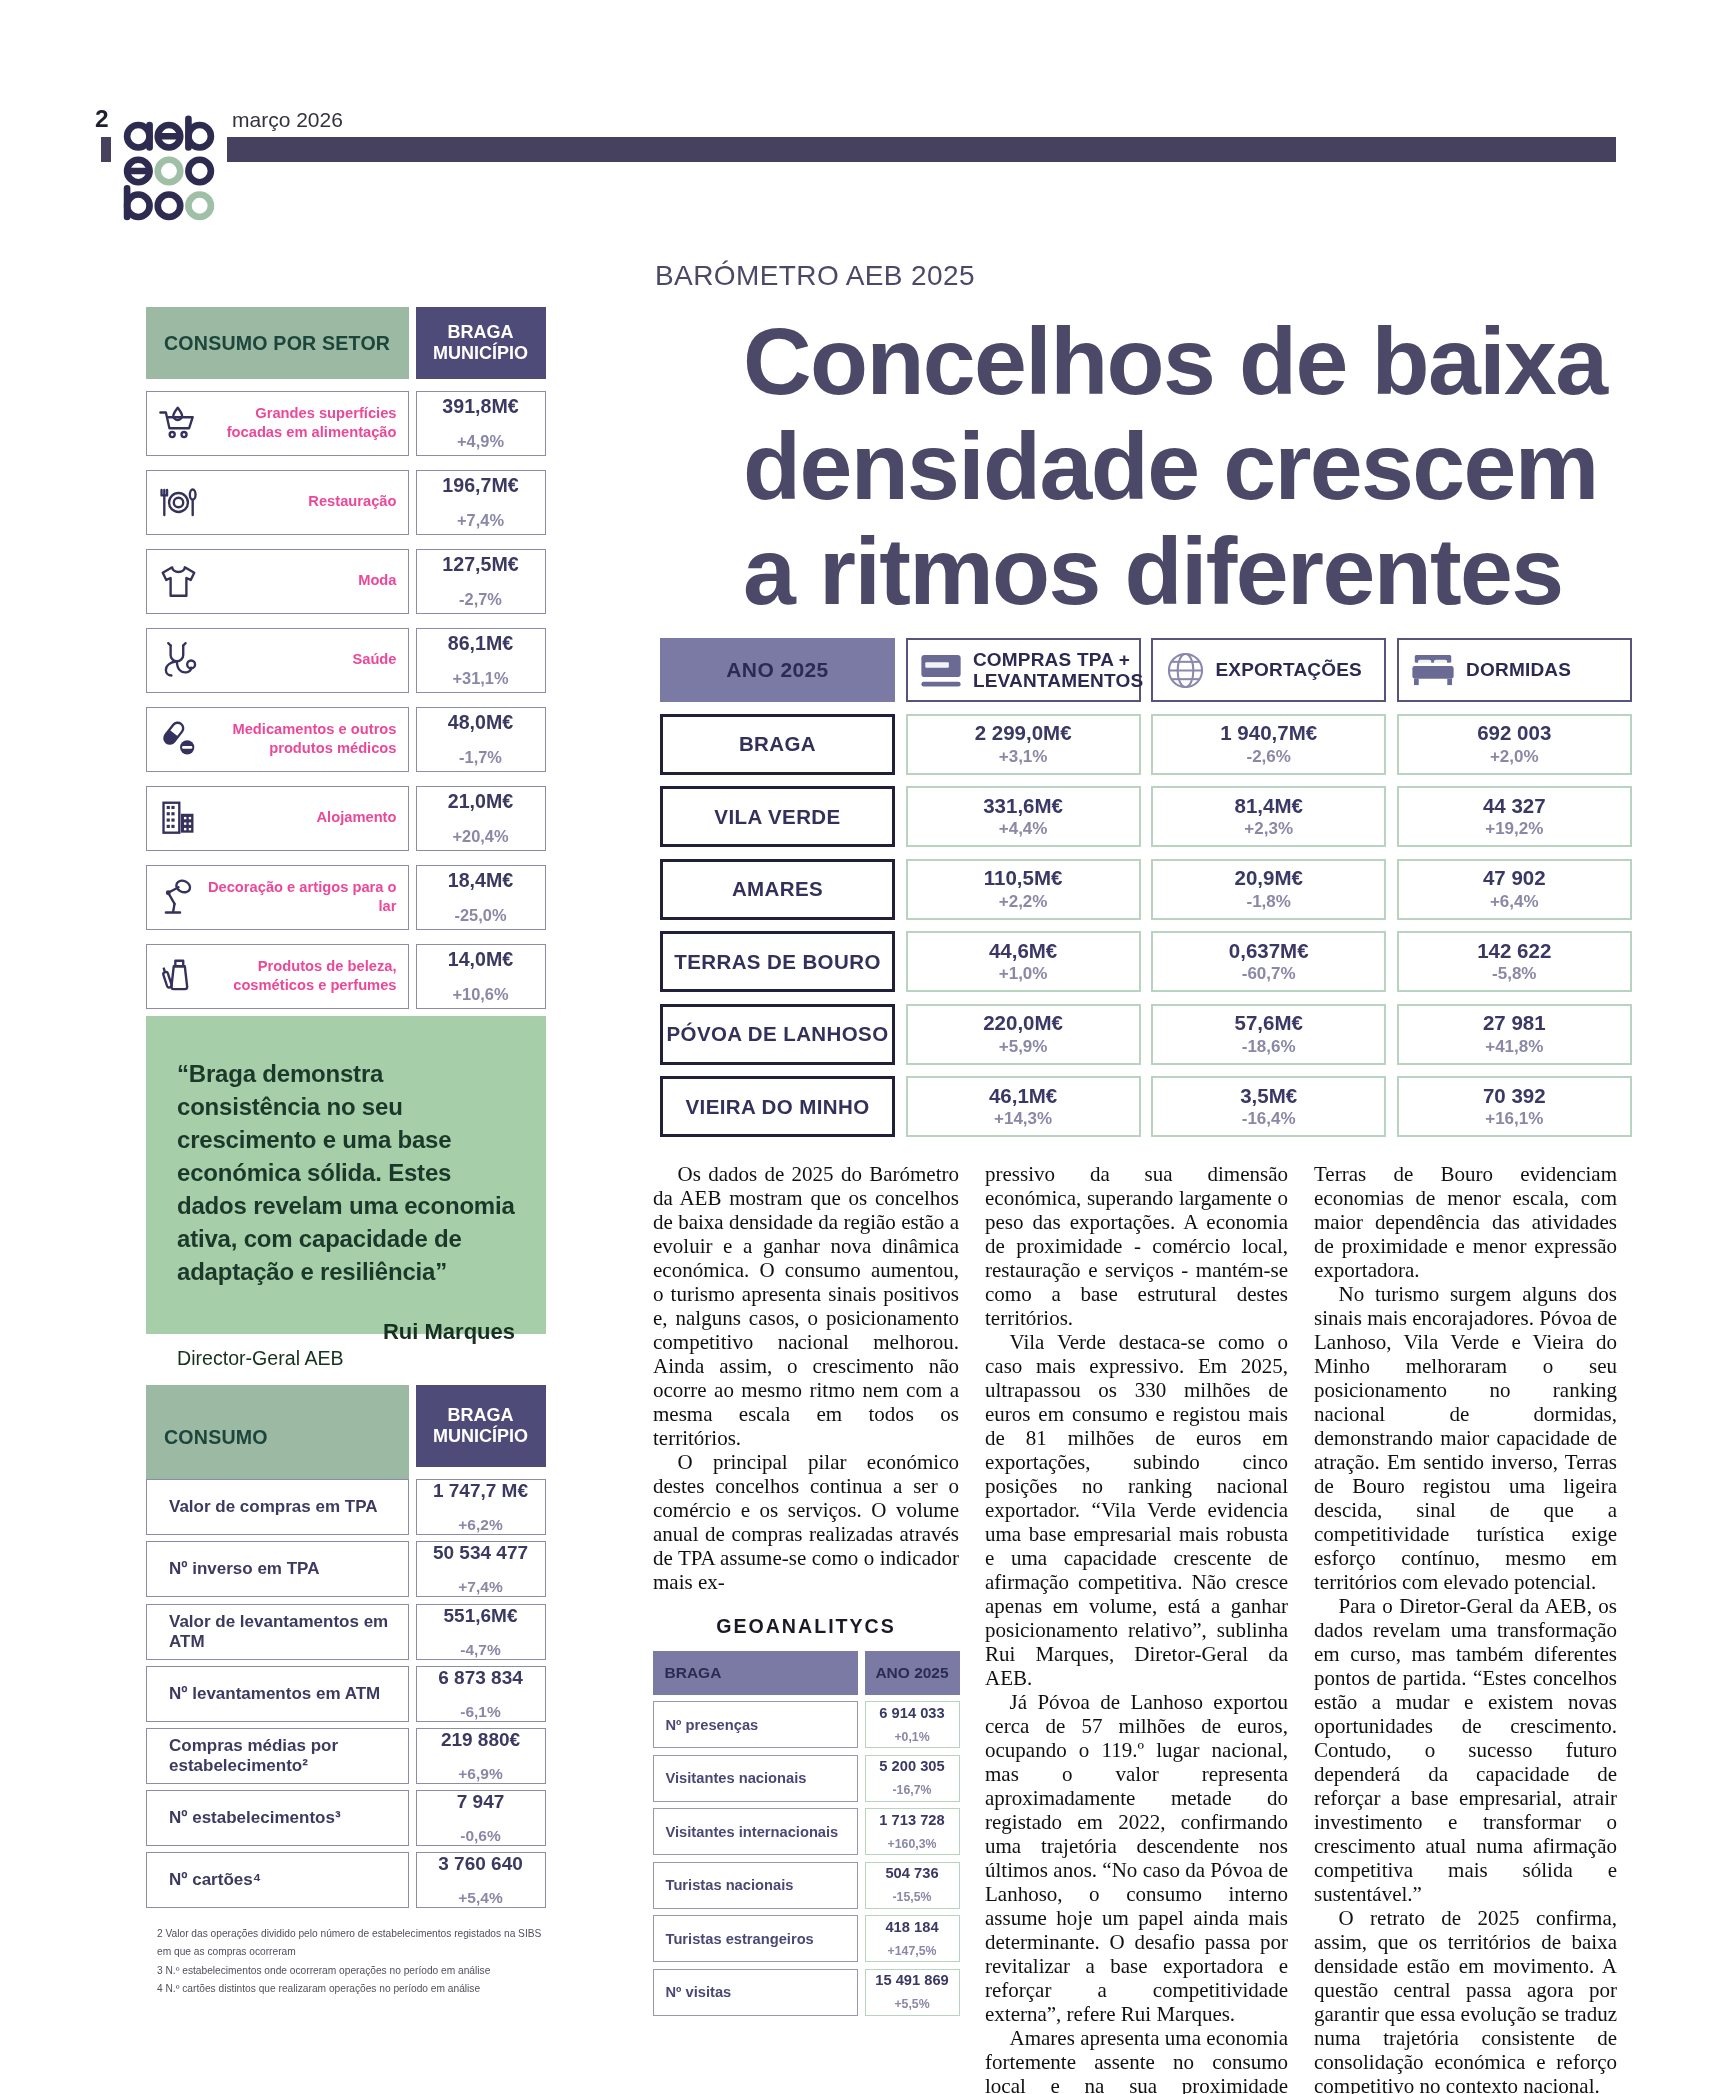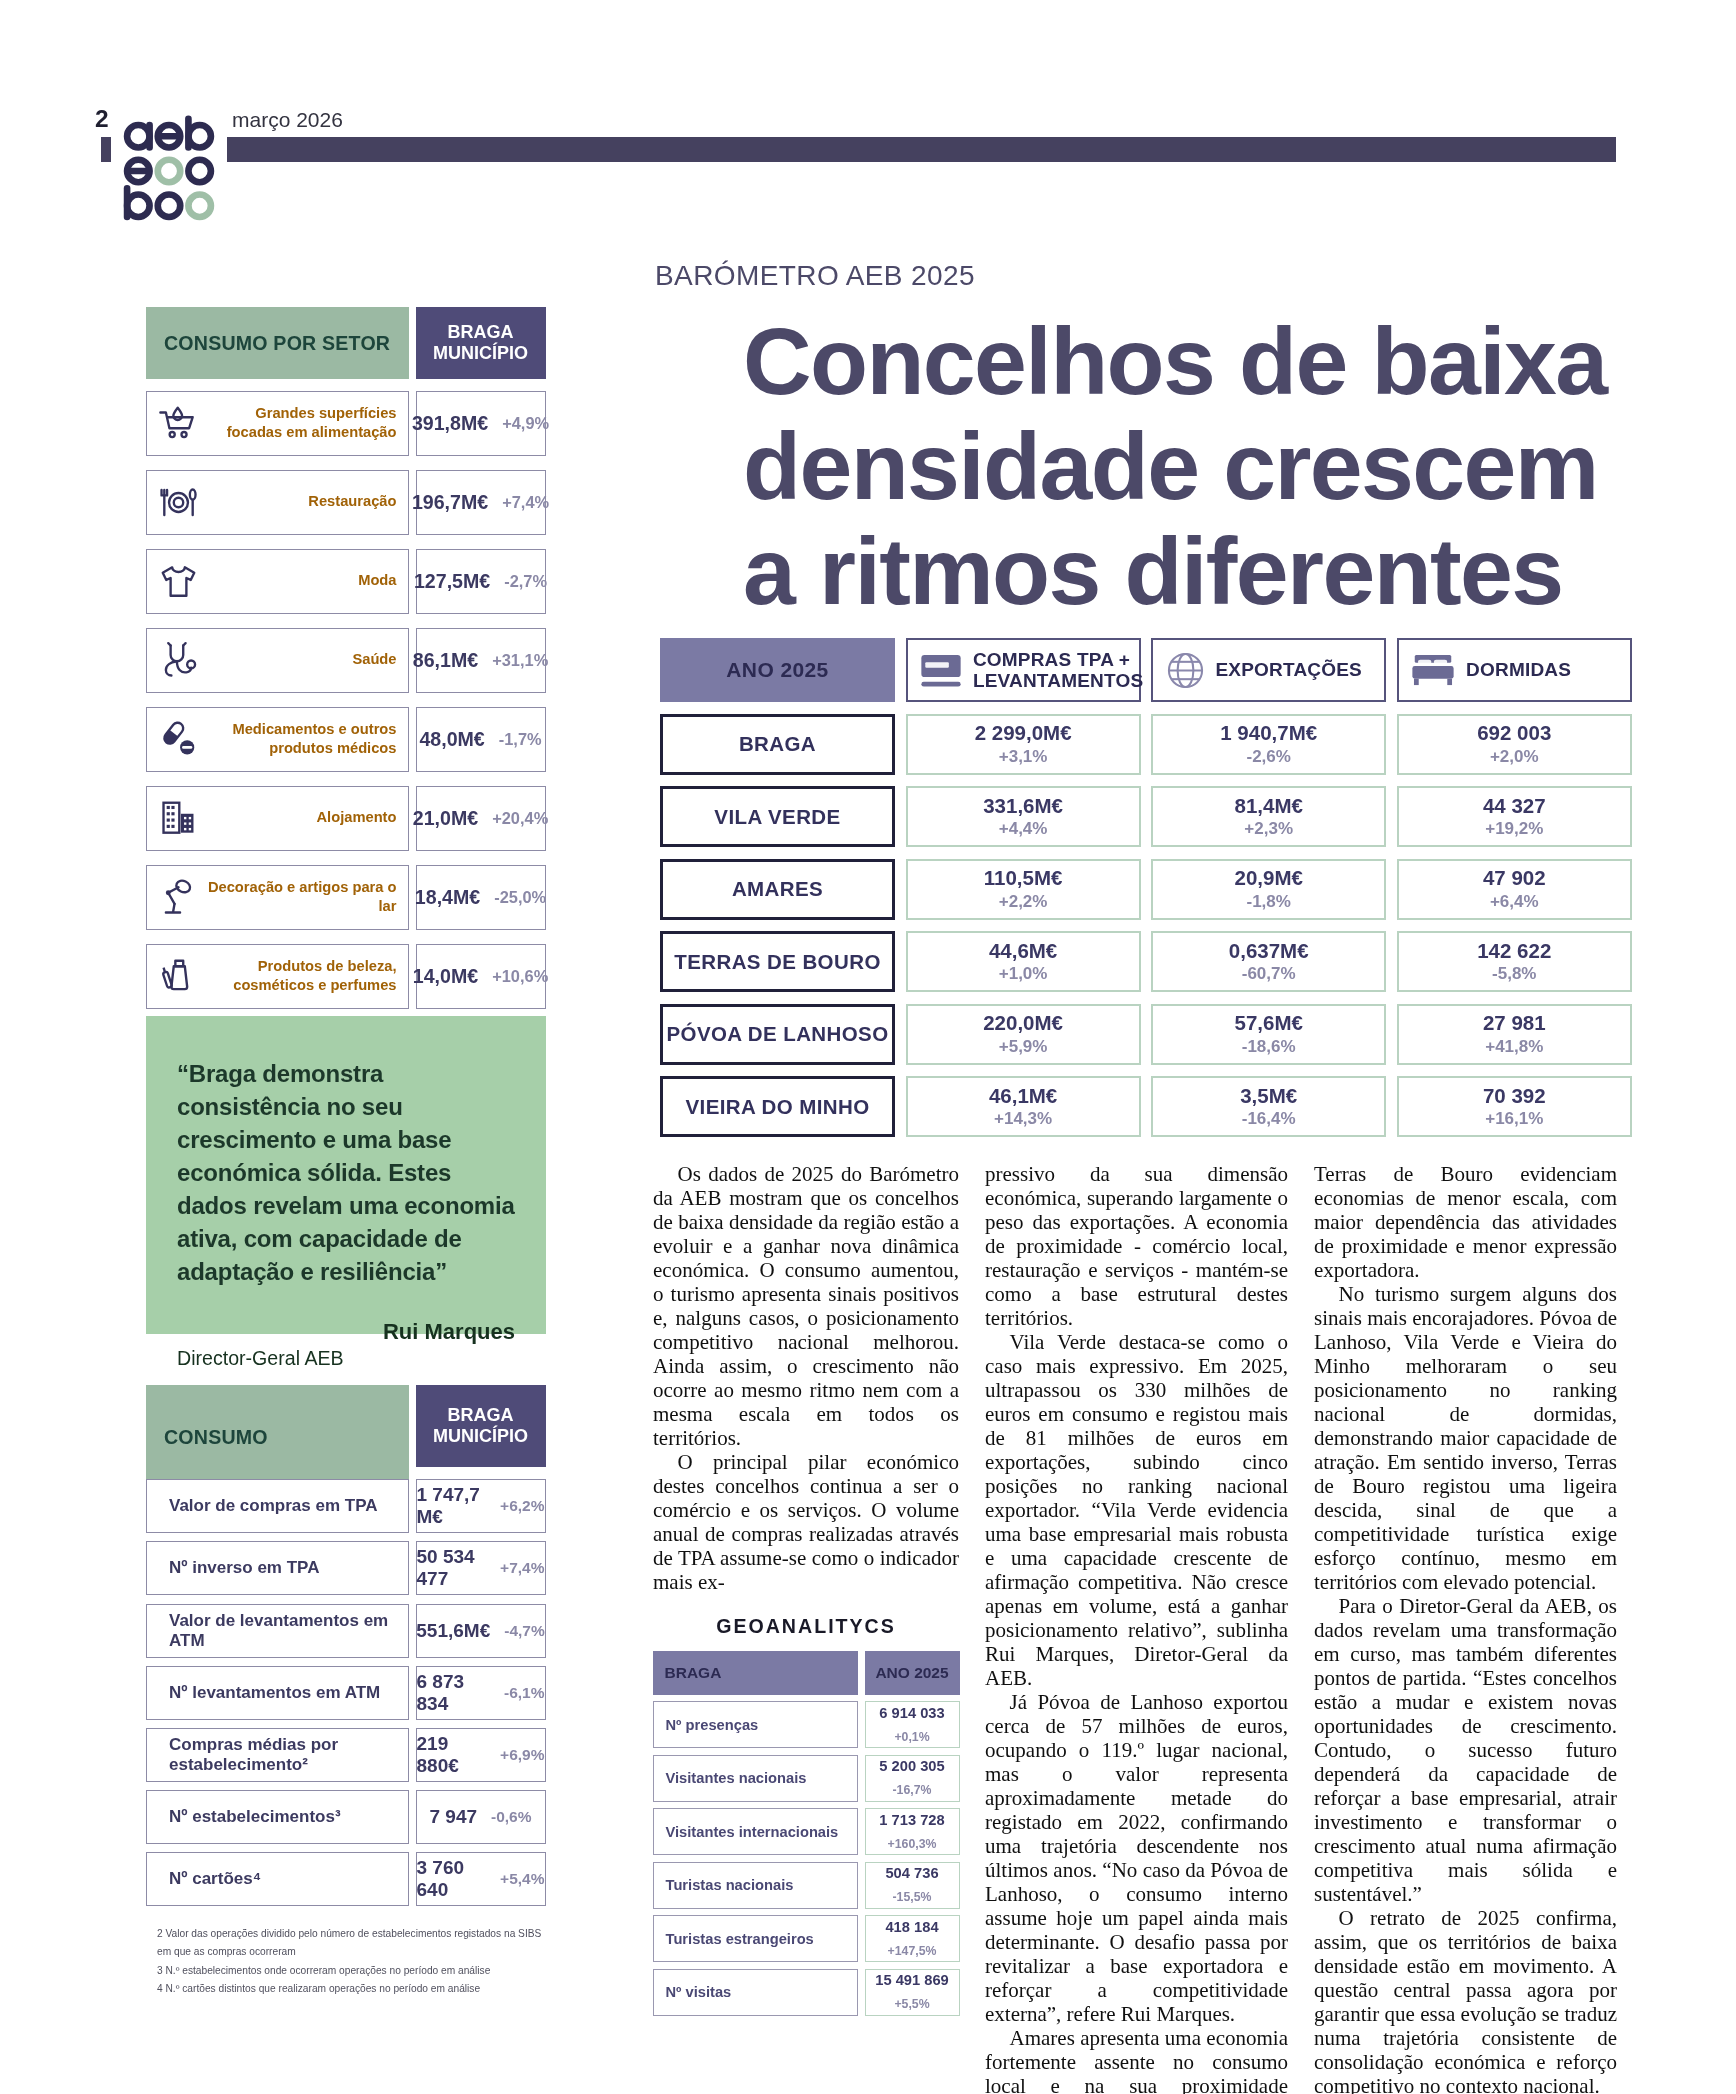--- a/index.html
+++ b/index.html
@@ -16,22 +16,22 @@
 
   
   .ltable{position:absolute;left:146px;width:400px;margin-top:12px;}
   .thead{display:grid;grid-template-columns:263px 130px;column-gap:6.5px;}
   .hgreen{background:#9bb9a3;color:#1d453b;font-weight:bold;font-size:19.6px;display:flex;
           align-items:center;padding-left:18px;letter-spacing:0.2px;}
   .hpurple{background:#4f4b78;color:#fff;font-weight:bold;font-size:18px;display:flex;
            align-items:center;justify-content:center;text-align:center;line-height:1.18;white-space:pre-line;}
   .srow{display:grid;grid-template-columns:263px 130px;column-gap:6.5px;height:65px;margin-bottom:14px;}
   .slabel{border:1.6px solid #8d8ba6;background:#fff;display:flex;align-items:center;gap:6.5px;padding:0 11.5px 0 8.2px;}
-  .slabel .txt{flex:1;text-align:right;font-weight:bold;font-size:14.7px;line-height:1.3;color:#a16207;}
-  .vcell{border:1.6px solid #8d8ba6;background:#fff;display:flex;flex-direction:row;
+  .slabel .txt{flex:1;text-align:right;font-weight:bold;font-size:14.7px;line-height:1.3;color:#ec4899;}
+  .vcell{border:1.6px solid #8d8ba6;background:#fff;display:flex;flex-direction:column;
          align-items:center;justify-content:center;gap:14px;}
   .vcell .v{font-weight:bold;font-size:19.6px;color:#3b3961;}
   .vcell .d{font-weight:bold;font-size:16.4px;color:#8a88a6;}
   .sicon{width:46px;display:flex;justify-content:center;}
 
   .crow{display:grid;grid-template-columns:263px 130px;column-gap:6.5px;height:54px;margin-bottom:8.2px;}
   .clabel{border:1.6px solid #8d8ba6;background:#fff;display:flex;align-items:center;
           padding-left:22px;font-weight:bold;font-size:17px;color:#3c3a60;}
   .crow .vcell .v{font-size:19px;}
   .crow .vcell .d{font-size:15.5px;}

